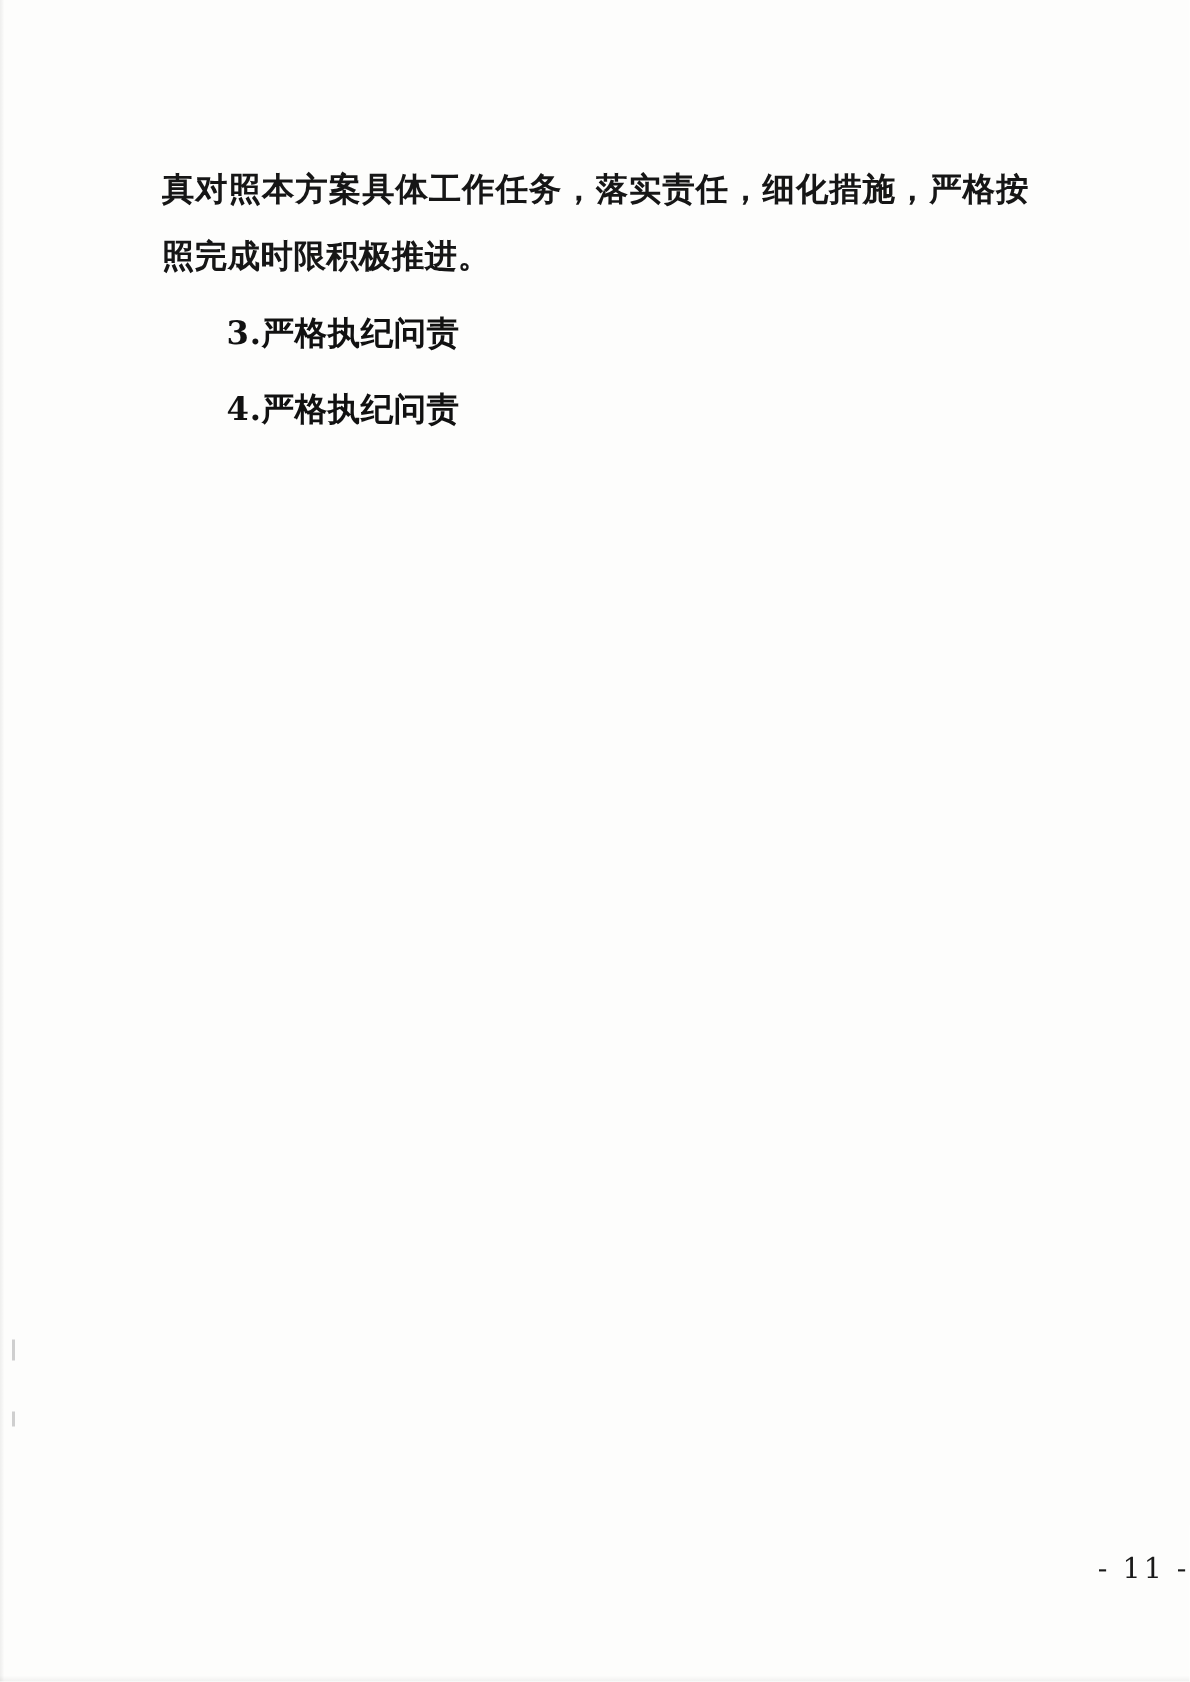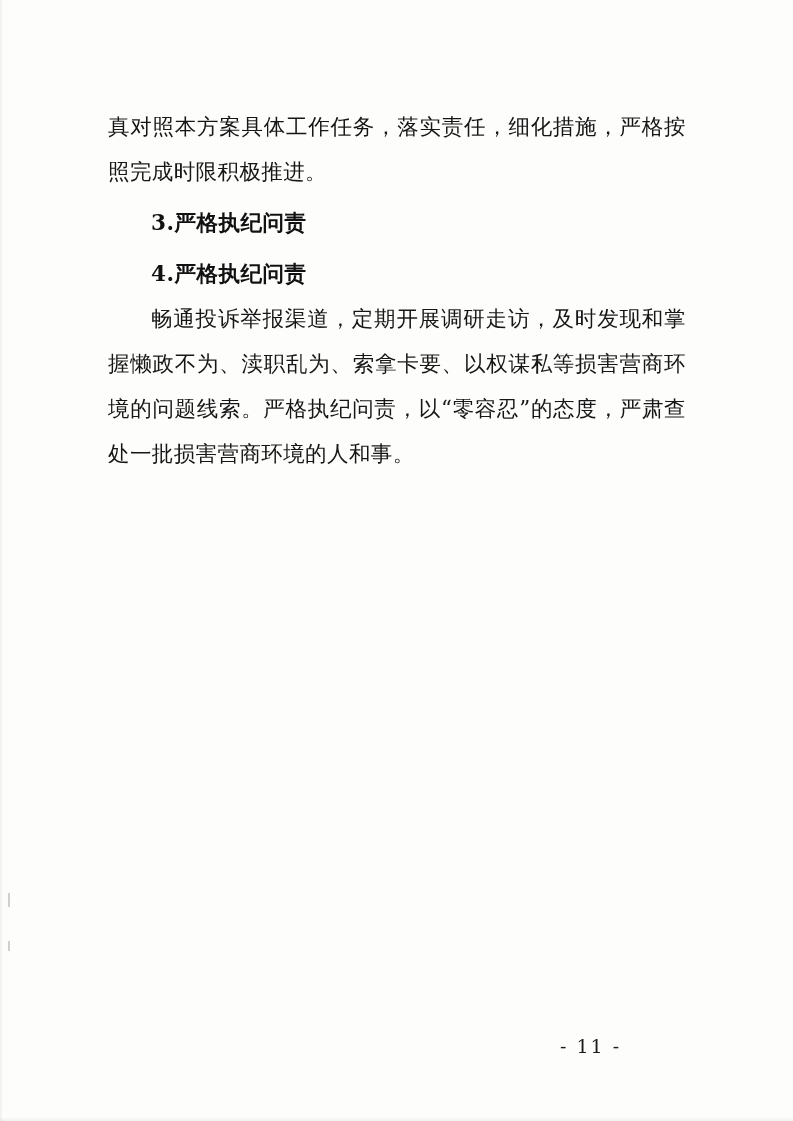--- a/index.html
+++ b/index.html
@@ -27,21 +27,21 @@
     width: 578px;
   }
   .para {
     font-size: 21.5px;
     line-height: 45px;
     letter-spacing: 0.4px;
     text-align: justify;
     text-justify: inter-ideograph;
     margin: 0;
     color: #161616;
-    font-weight: 400;
+    font-weight: 700;
   }
   .para.indent {
     text-indent: 2em;
   }
   .heading {
     font-size: 21.5px;
     line-height: 45px;
     letter-spacing: 0.5px;
     margin: 0;
     text-indent: 2em;
@@ -54,21 +54,21 @@
     font-weight: 700;
   }
   .spacer-block {
     height: 6px;
   }
   .footer {
     position: absolute;
     left: 0;
     right: 0;
     bottom: 64px;
-    text-align: left;
+    text-align: right;
     font-size: 19px;
     letter-spacing: 2px;
     color: #1a1a1a;
     font-family: "DejaVu Serif", "Liberation Serif", serif;
   }
   .footer-inner {
     display: inline-block;
     margin-left: 560px;
   }
   .margin-mark {
@@ -111,21 +111,20 @@
       <span class="num">3.</span><span>严格执纪问责</span>
     </h3>
 
 
     <div class="spacer-block"></div>
 
     <h3 class="heading">
       <span class="num">4.</span><span>严格执纪问责</span>
     </h3>
 
-    <p class="para indent">畅通投诉举报渠道，定期开展调研走访，及时发现和掌握懒政不为、渎职乱为、索拿卡要、以权谋私等损害营商环境的问题线索。严格执纪问责，以“零容忍”的态度，严肃查处一批损害营商环境的人和事。</p>
 
   </div>
 
   <div class="footer">
     <span class="footer-inner">- 11 -</span>
   </div>
 
 </div>
 
 </body></html>

